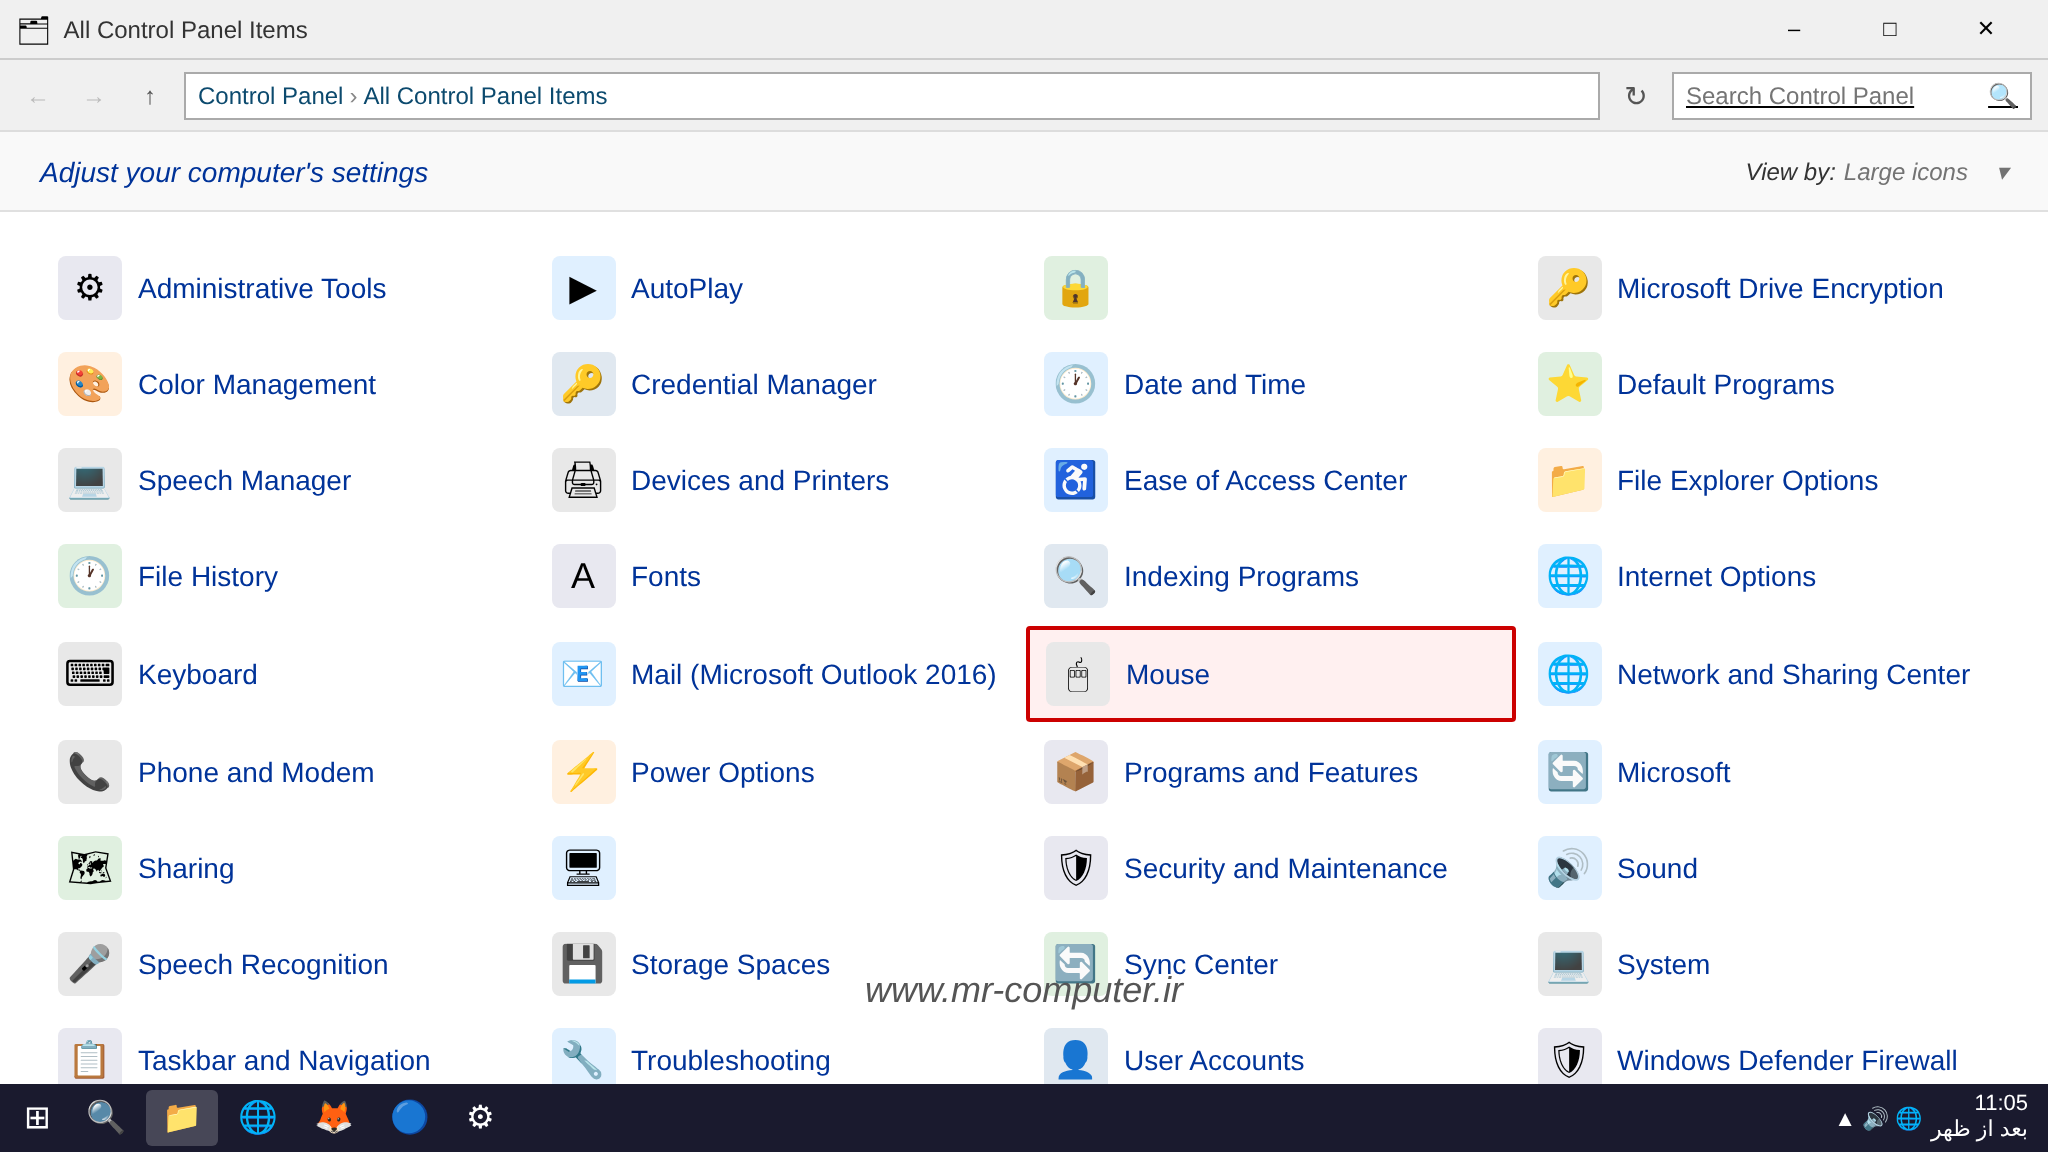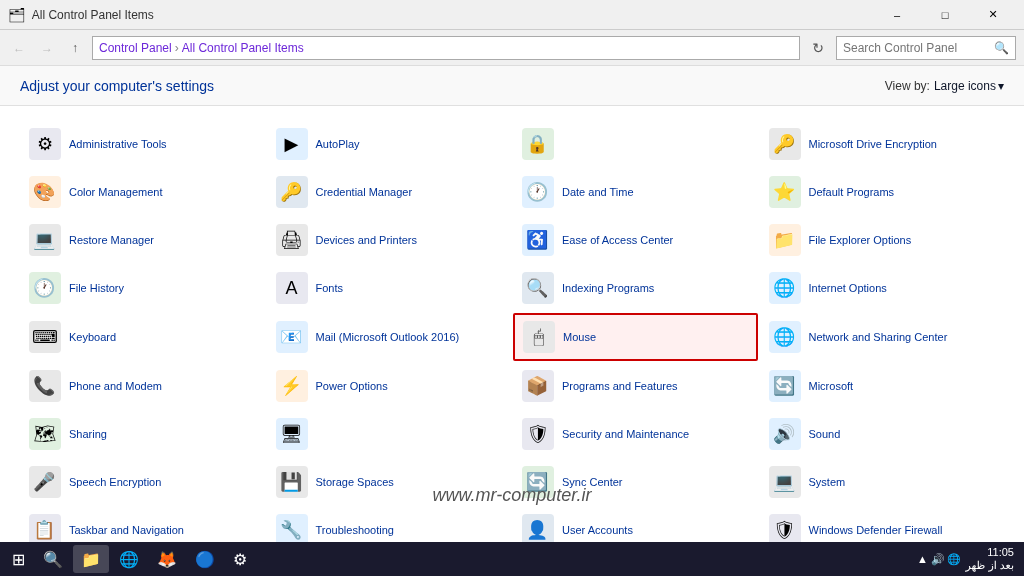--- a/index.html
+++ b/index.html
@@ -53,36 +53,37 @@
       height: 24px;
       background: white;
       border: 1px solid #aaa;
       display: flex;
       align-items: center;
       padding: 0 6px;
       font-size: 12px;
       color: #333;
     }
     .path-sep { color: #888; margin: 0 3px; }
-    .path-link { color: #6d28d9; cursor: pointer; }
+    .path-link { color: #0c4a6e; cursor: pointer; }
     .refresh-btn {
       width: 24px; height: 24px;
       background: transparent;
       border: none;
       cursor: pointer;
       display: flex; align-items: center; justify-content: center;
       font-size: 14px;
       color: #555;
     }
     .search-box {
       width: 180px; height: 24px;
       border: 1px solid #aaa;
       background: white;
       display: flex; align-items: center;
       padding: 0 6px;
+      text-decoration: underline;
     }
     .search-box input {
       border: none; outline: none; font-size: 12px; width: 100%;
     }
 
     
     .main-content {
       height: calc(576px - 30px - 36px - 40px - 34px);
       overflow-y: auto;
       padding: 10px 20px;
@@ -90,34 +91,35 @@
 
     
     .toolbar {
       height: 40px;
       display: flex;
       align-items: center;
       justify-content: space-between;
       padding: 0 20px;
       background: #f9f9f9;
       border-bottom: 1px solid #e0e0e0;
+      font-style: italic;
     }
     .toolbar-title {
       font-size: 14px;
       color: #003399;
       font-weight: normal;
     }
     .view-by {
       display: flex; align-items: center; gap: 4px;
       font-size: 12px; color: #333;
     }
     .view-link {
-      color: #0f172a;
-      cursor: pointer;
-      display: flex; align-items: center; gap: 2px;
+      color: #737373;
+      cursor: pointer;
+      display: flex; align-items: center; gap: 14px;
     }
 
     
     .items-grid {
       display: grid;
       grid-template-columns: repeat(4, 1fr);
       gap: 2px;
       padding: 5px 0;
     }
 
@@ -135,21 +137,21 @@
       border: 2px solid #cc0000;
     }
 
     .cp-icon {
       width: 32px; height: 32px;
       display: flex; align-items: center; justify-content: center;
       flex-shrink: 0;
       font-size: 20px;
     }
     .cp-label {
-      font-size: 11px;
+      font-size: 14px;
       color: #003399;
       line-height: 1.3;
     }
 
     
     .taskbar {
       position: fixed;
       bottom: 0; left: 0;
       width: 1024px; height: 34px;
       background: #1a1a2e;
@@ -279,21 +281,21 @@
       <div class="cp-item">
     <div class="cp-icon" style="background:#e0f0e0; border-radius:4px; font-size:18px;">
       ⭐
     </div>
     <span class="cp-label">Default Programs</span>
   </div>
       <div class="cp-item">
     <div class="cp-icon" style="background:#e8e8e8; border-radius:4px; font-size:18px;">
       💻
     </div>
-    <span class="cp-label">Restore Manager</span>
+    <span class="cp-label">Speech Manager</span>
   </div>
       <div class="cp-item">
     <div class="cp-icon" style="background:#e8e8e8; border-radius:4px; font-size:18px;">
       🖨
     </div>
     <span class="cp-label">Devices and Printers</span>
   </div>
       <div class="cp-item">
     <div class="cp-icon" style="background:#e0f0ff; border-radius:4px; font-size:18px;">
       ♿
@@ -398,21 +400,21 @@
       <div class="cp-item">
     <div class="cp-icon" style="background:#e0f0ff; border-radius:4px; font-size:18px;">
       🔊
     </div>
     <span class="cp-label">Sound</span>
   </div>
       <div class="cp-item">
     <div class="cp-icon" style="background:#e8e8e8; border-radius:4px; font-size:18px;">
       🎤
     </div>
-    <span class="cp-label">Speech Encryption</span>
+    <span class="cp-label">Speech Recognition</span>
   </div>
       <div class="cp-item">
     <div class="cp-icon" style="background:#e8e8e8; border-radius:4px; font-size:18px;">
       💾
     </div>
     <span class="cp-label">Storage Spaces</span>
   </div>
       <div class="cp-item">
     <div class="cp-icon" style="background:#e0f0e0; border-radius:4px; font-size:18px;">
       🔄

